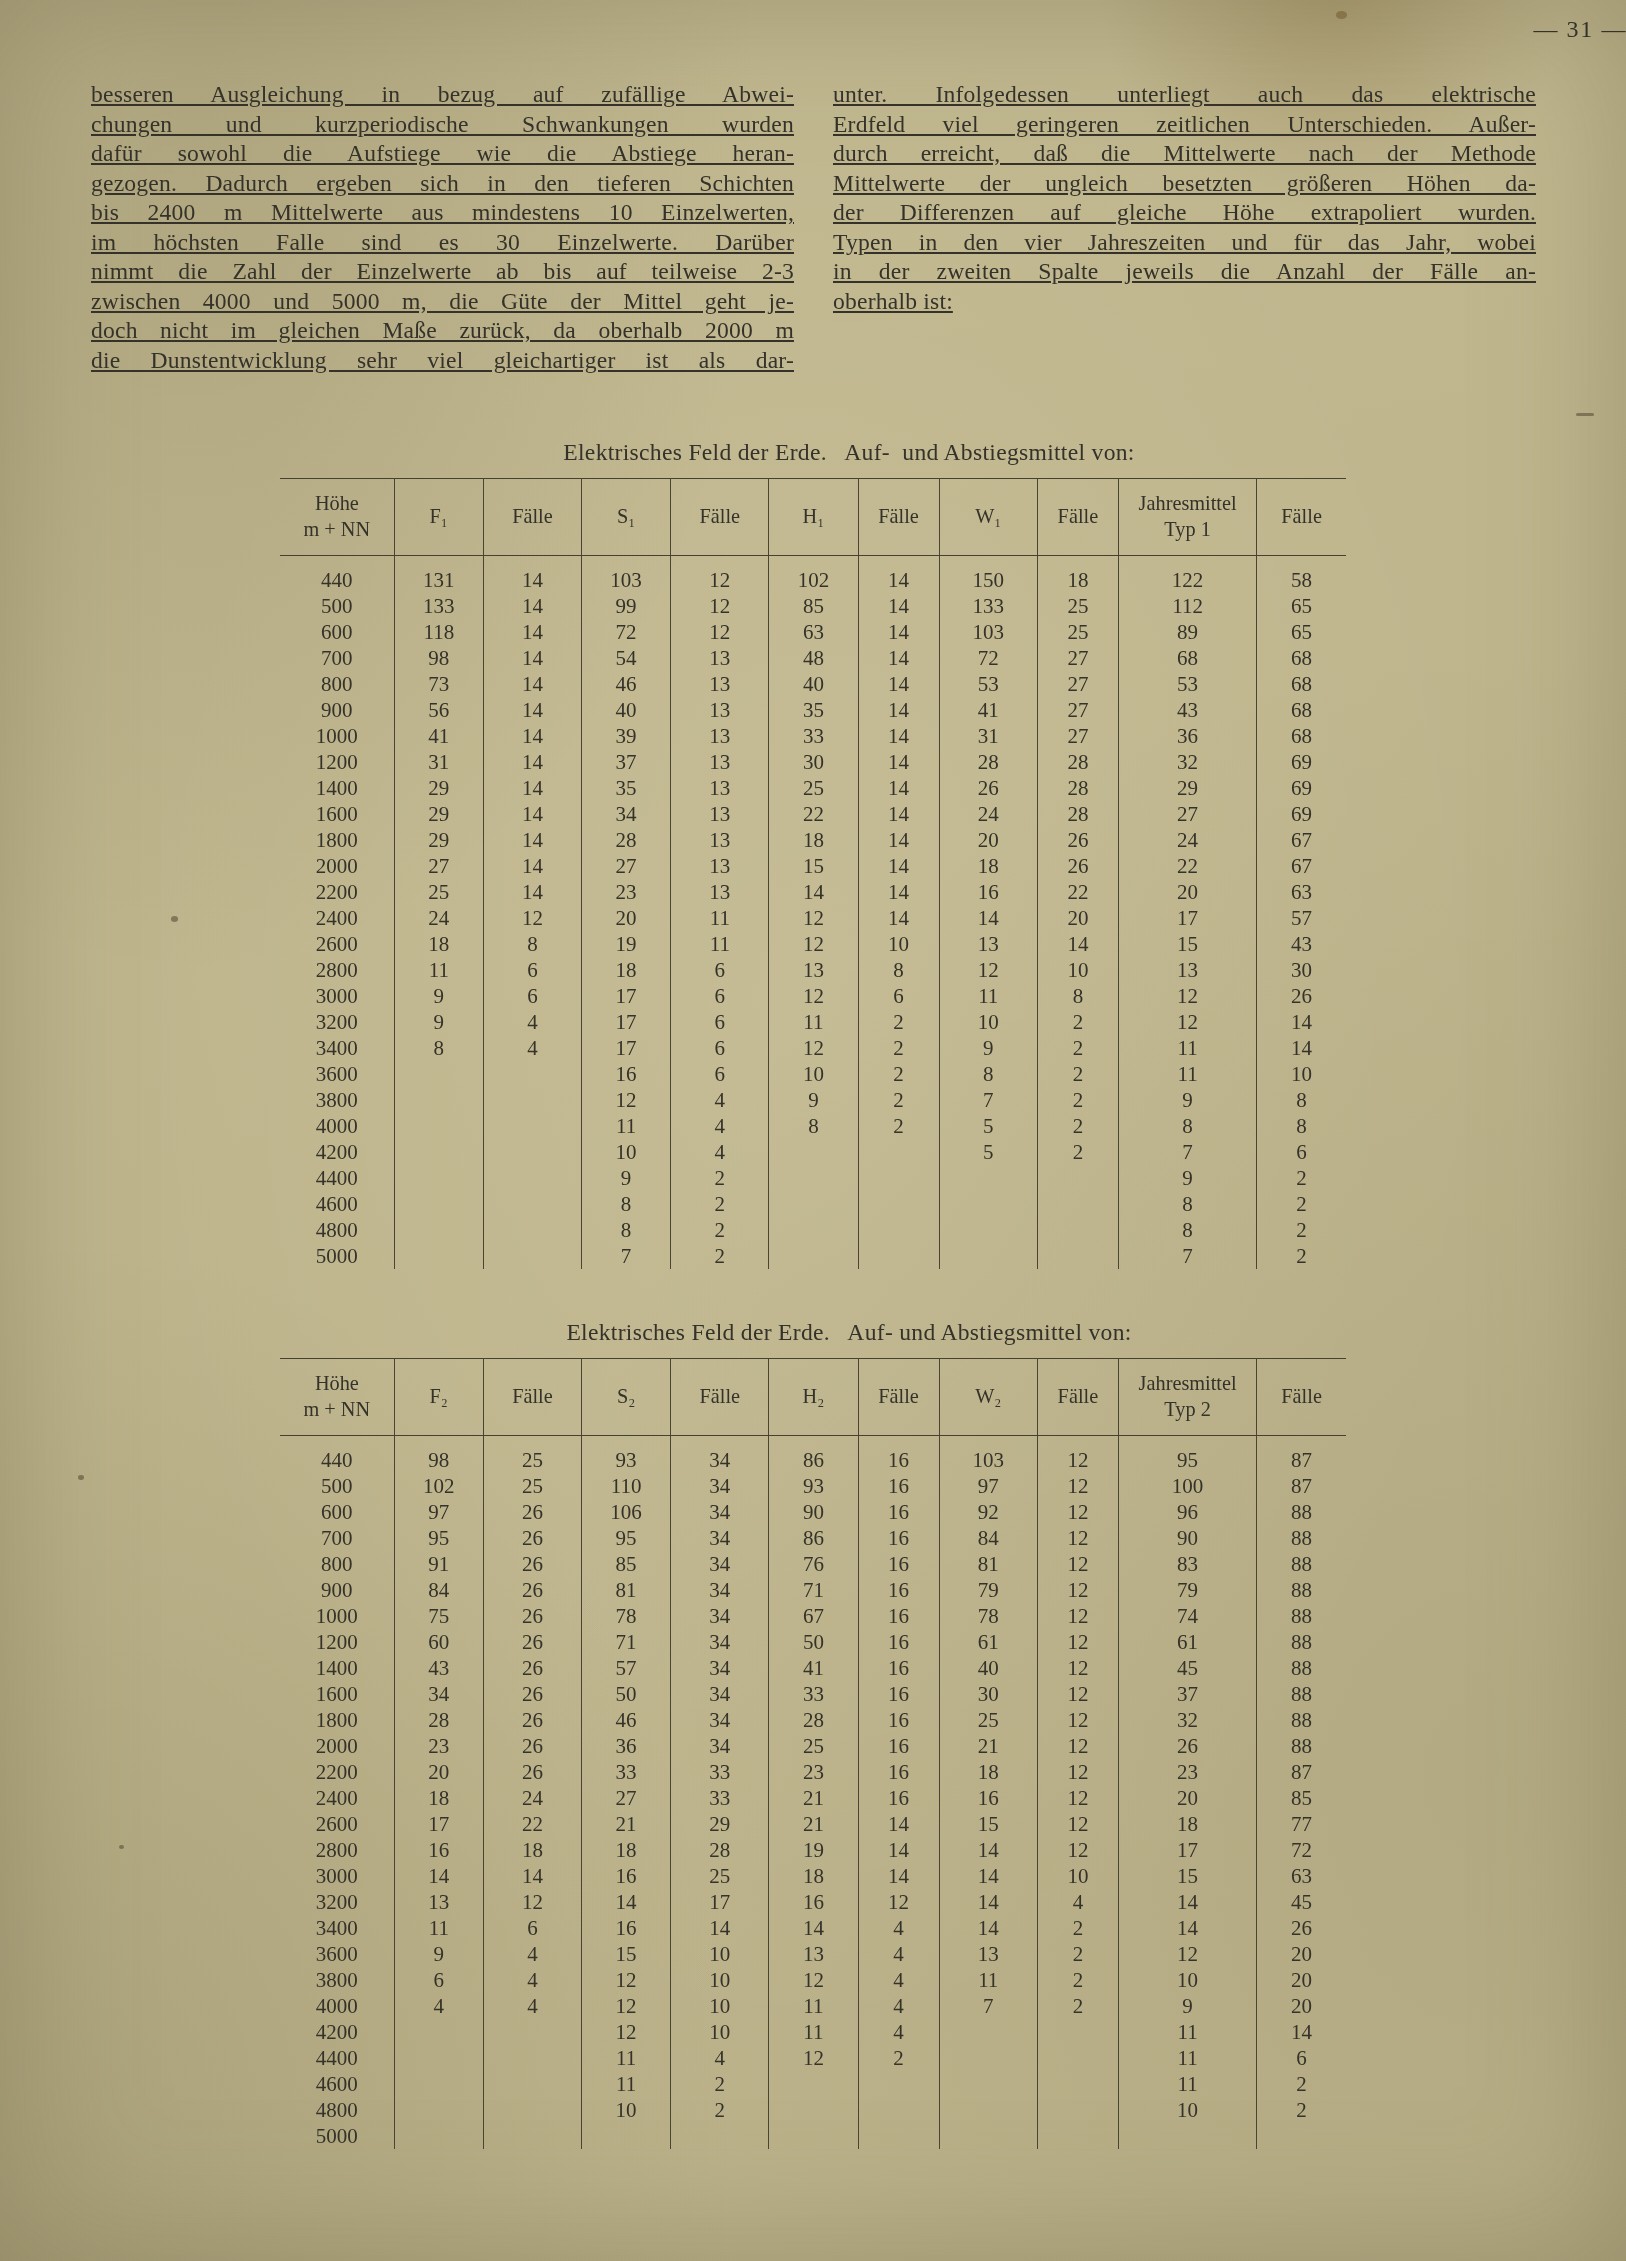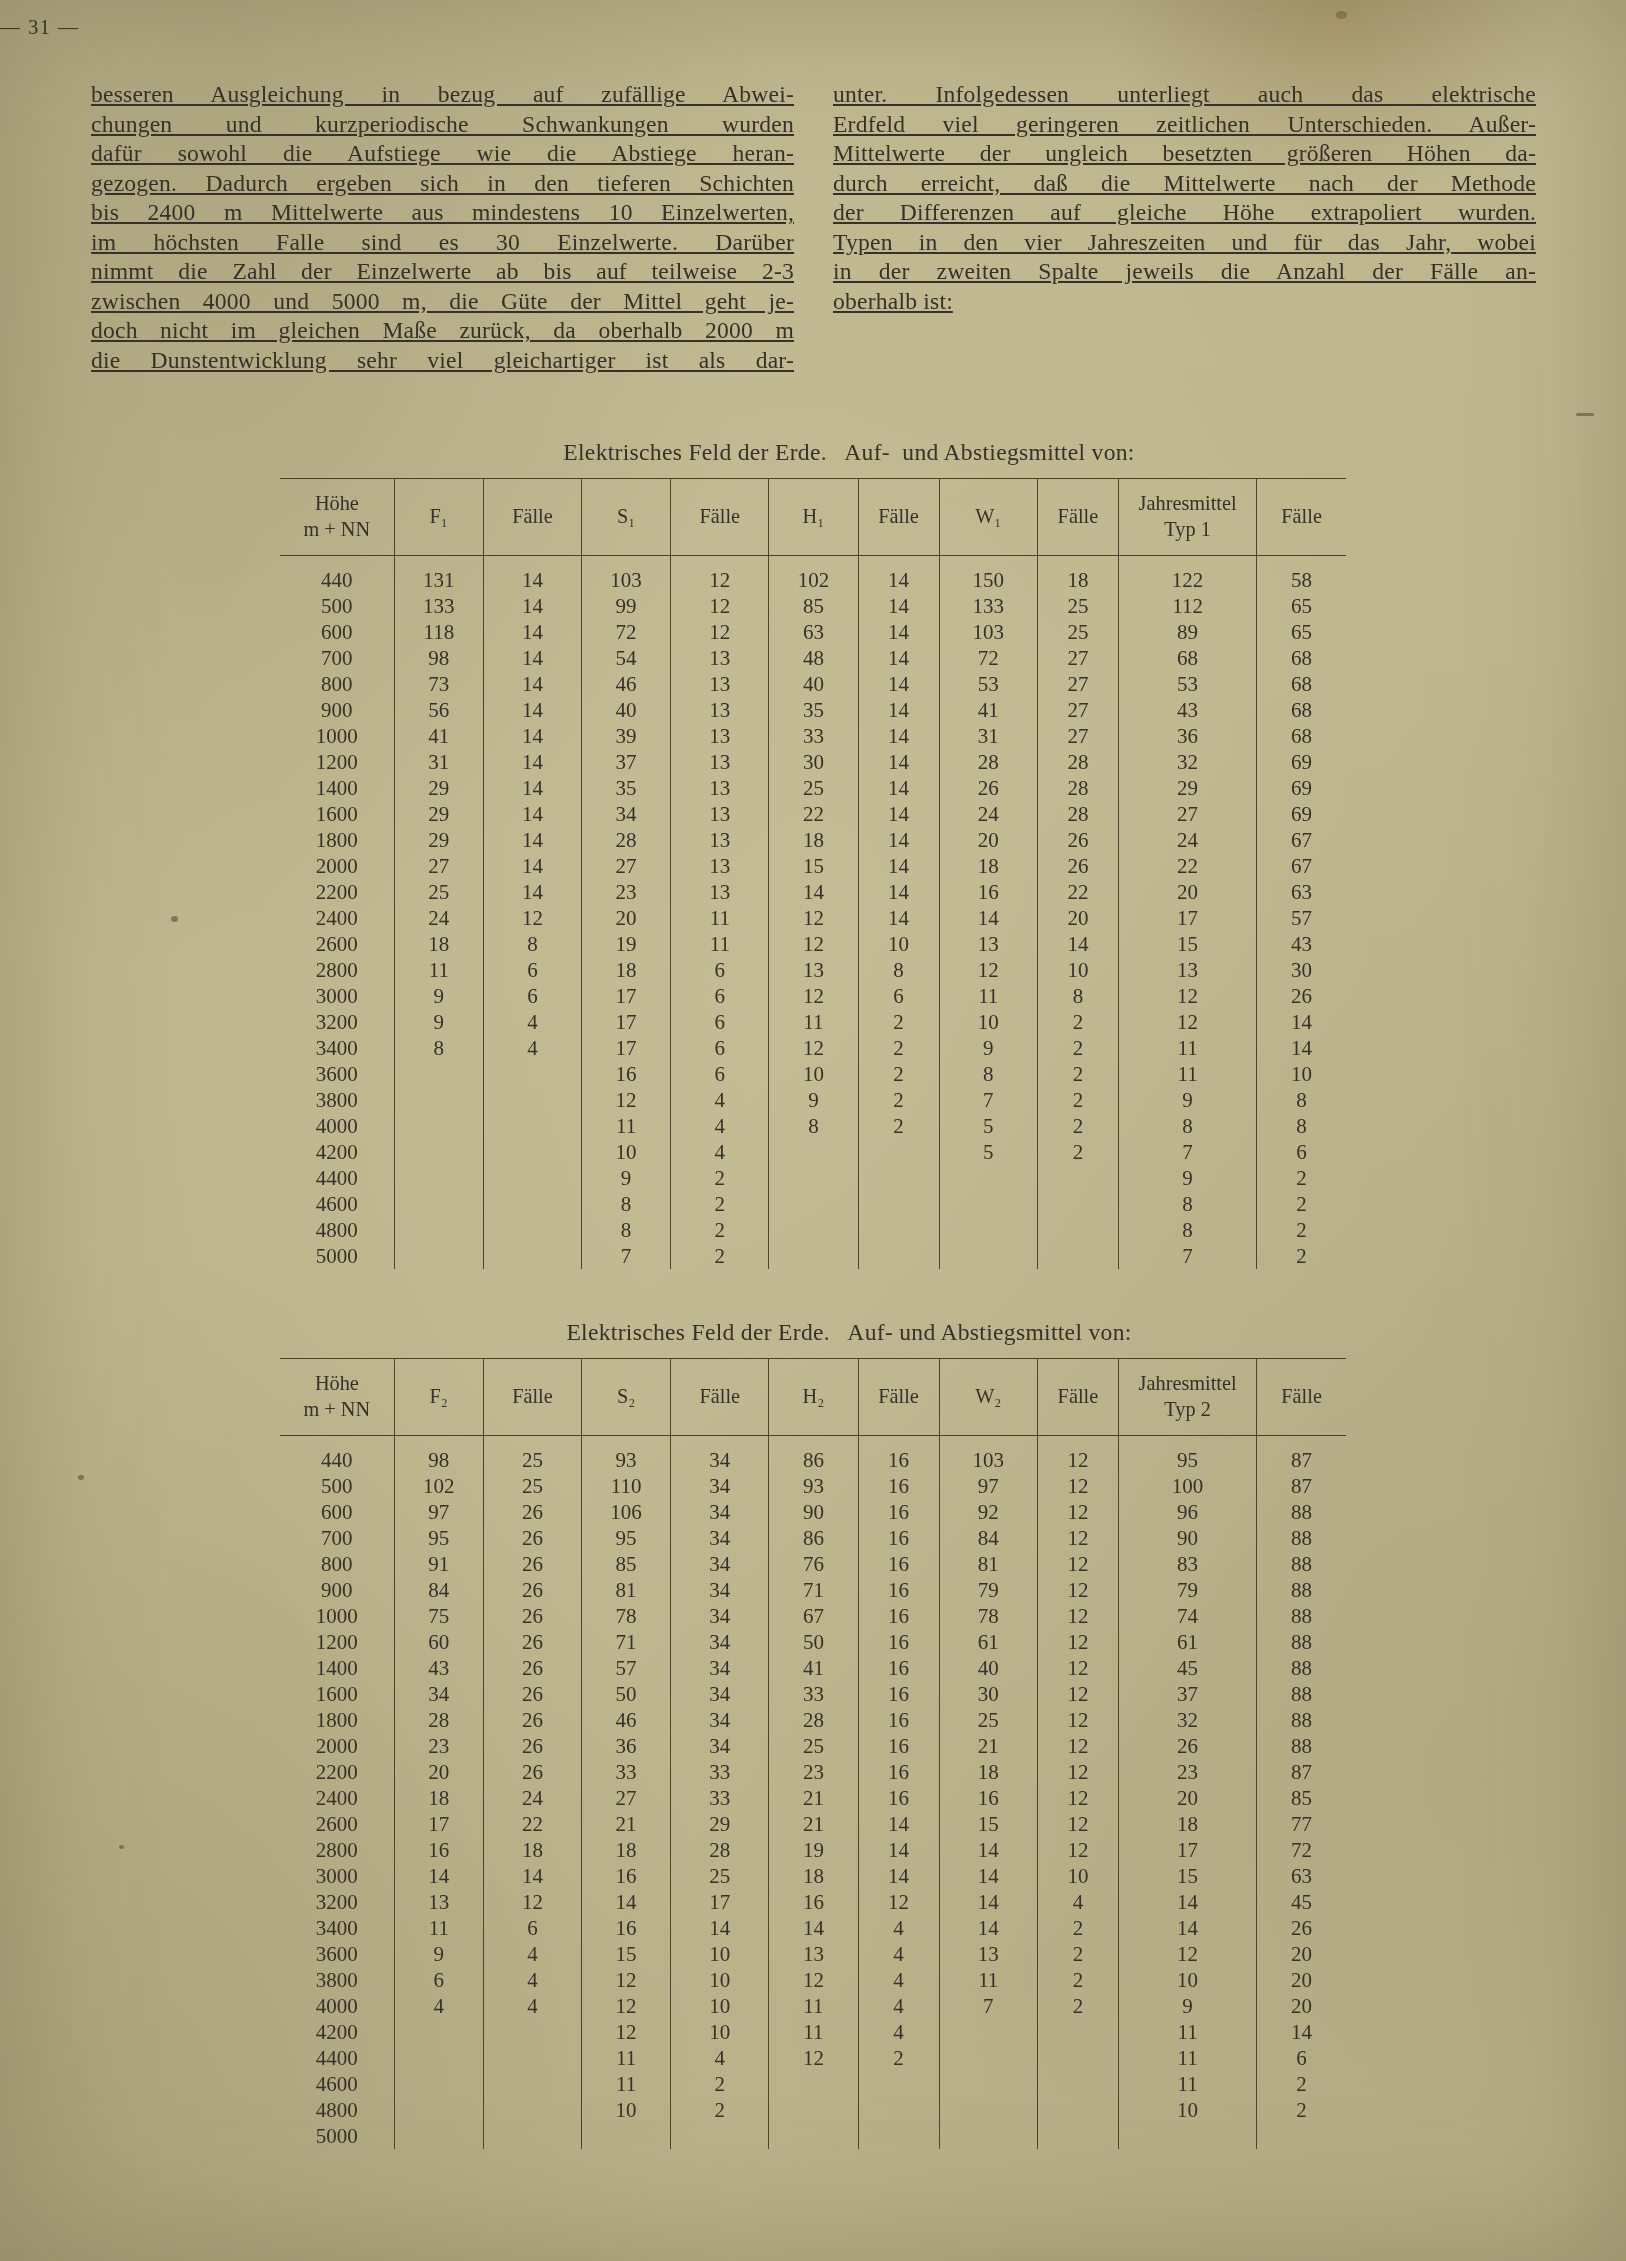--- a/index.html
+++ b/index.html
@@ -21,21 +21,21 @@
       radial-gradient(ellipse at 50% 45%, rgba(255,248,215,0.10), transparent 60%),
       radial-gradient(ellipse at 92% 78%, rgba(110,100,65,0.13), transparent 45%),
       radial-gradient(ellipse at 5% 95%, rgba(95,85,50,0.18), transparent 30%),
       linear-gradient(170deg, rgba(175,165,125,0.20) 0%, rgba(120,112,75,0.12) 100%);
     box-shadow: inset 0 0 146px rgba(92,82,52,0.35);
   }
   .speck { position: absolute; border-radius: 50%; background: rgba(70,60,40,0.5); }
 
   .page-number {
     position: absolute; top: 16.3px; left: 0; width: 100%;
-    text-align: left; font-size: 20px; letter-spacing: 1.6px;
+    text-align: right; font-size: 24px; letter-spacing: 1.6px;
   }
 
   .intro {
     position: absolute; top: 80px; left: 91px; right: 91px;
     display: flex; gap: 39px; font-size: 23.6px; text-decoration: underline;
   }
   .intro .col { flex: 1; min-width: 0; }
   .text-line {
     line-height: 29.5px;
     text-align: justify;
@@ -107,22 +107,22 @@
         <div class="text-line">bis 2400 m Mittelwerte aus mindestens 10 Einzelwerten,</div>
         <div class="text-line">im höchsten Falle sind es 30 Einzelwerte.  Darüber</div>
         <div class="text-line">nimmt die Zahl der Einzelwerte ab bis auf teilweise 2-3</div>
         <div class="text-line">zwischen 4000 und 5000 m, die Güte der Mittel geht je-</div>
         <div class="text-line">doch nicht im gleichen Maße zurück, da oberhalb 2000 m</div>
         <div class="text-line">die Dunstentwicklung sehr viel gleichartiger ist als dar-</div>
       </div>
     <div class="col" id="intro-right">
         <div class="text-line">unter.  Infolgedessen  unterliegt  auch  das  elektrische</div>
         <div class="text-line">Erdfeld viel geringeren zeitlichen Unterschieden. Außer-</div>
+        <div class="text-line">durch erreicht, daß die Mittelwerte nach der Methode</div>
         <div class="text-line">Mittelwerte der ungleich besetzten größeren Höhen da-</div>
-        <div class="text-line">durch erreicht, daß die Mittelwerte nach der Methode</div>
         <div class="text-line">der Differenzen auf gleiche Höhe extrapoliert wurden.</div>
         <div class="text-line">Typen in den vier Jahreszeiten und für das Jahr, wobei</div>
         <div class="text-line">in der zweiten Spalte jeweils die Anzahl der Fälle an-</div>
         <div class="text-line short">oberhalb ist:</div>
       </div>
   </div>
 
   <div class="table-title" id="title-1">Elektrisches Feld der Erde.   Auf-  und Abstiegsmittel von:</div>
 
   <table class="data-table" id="table1">

